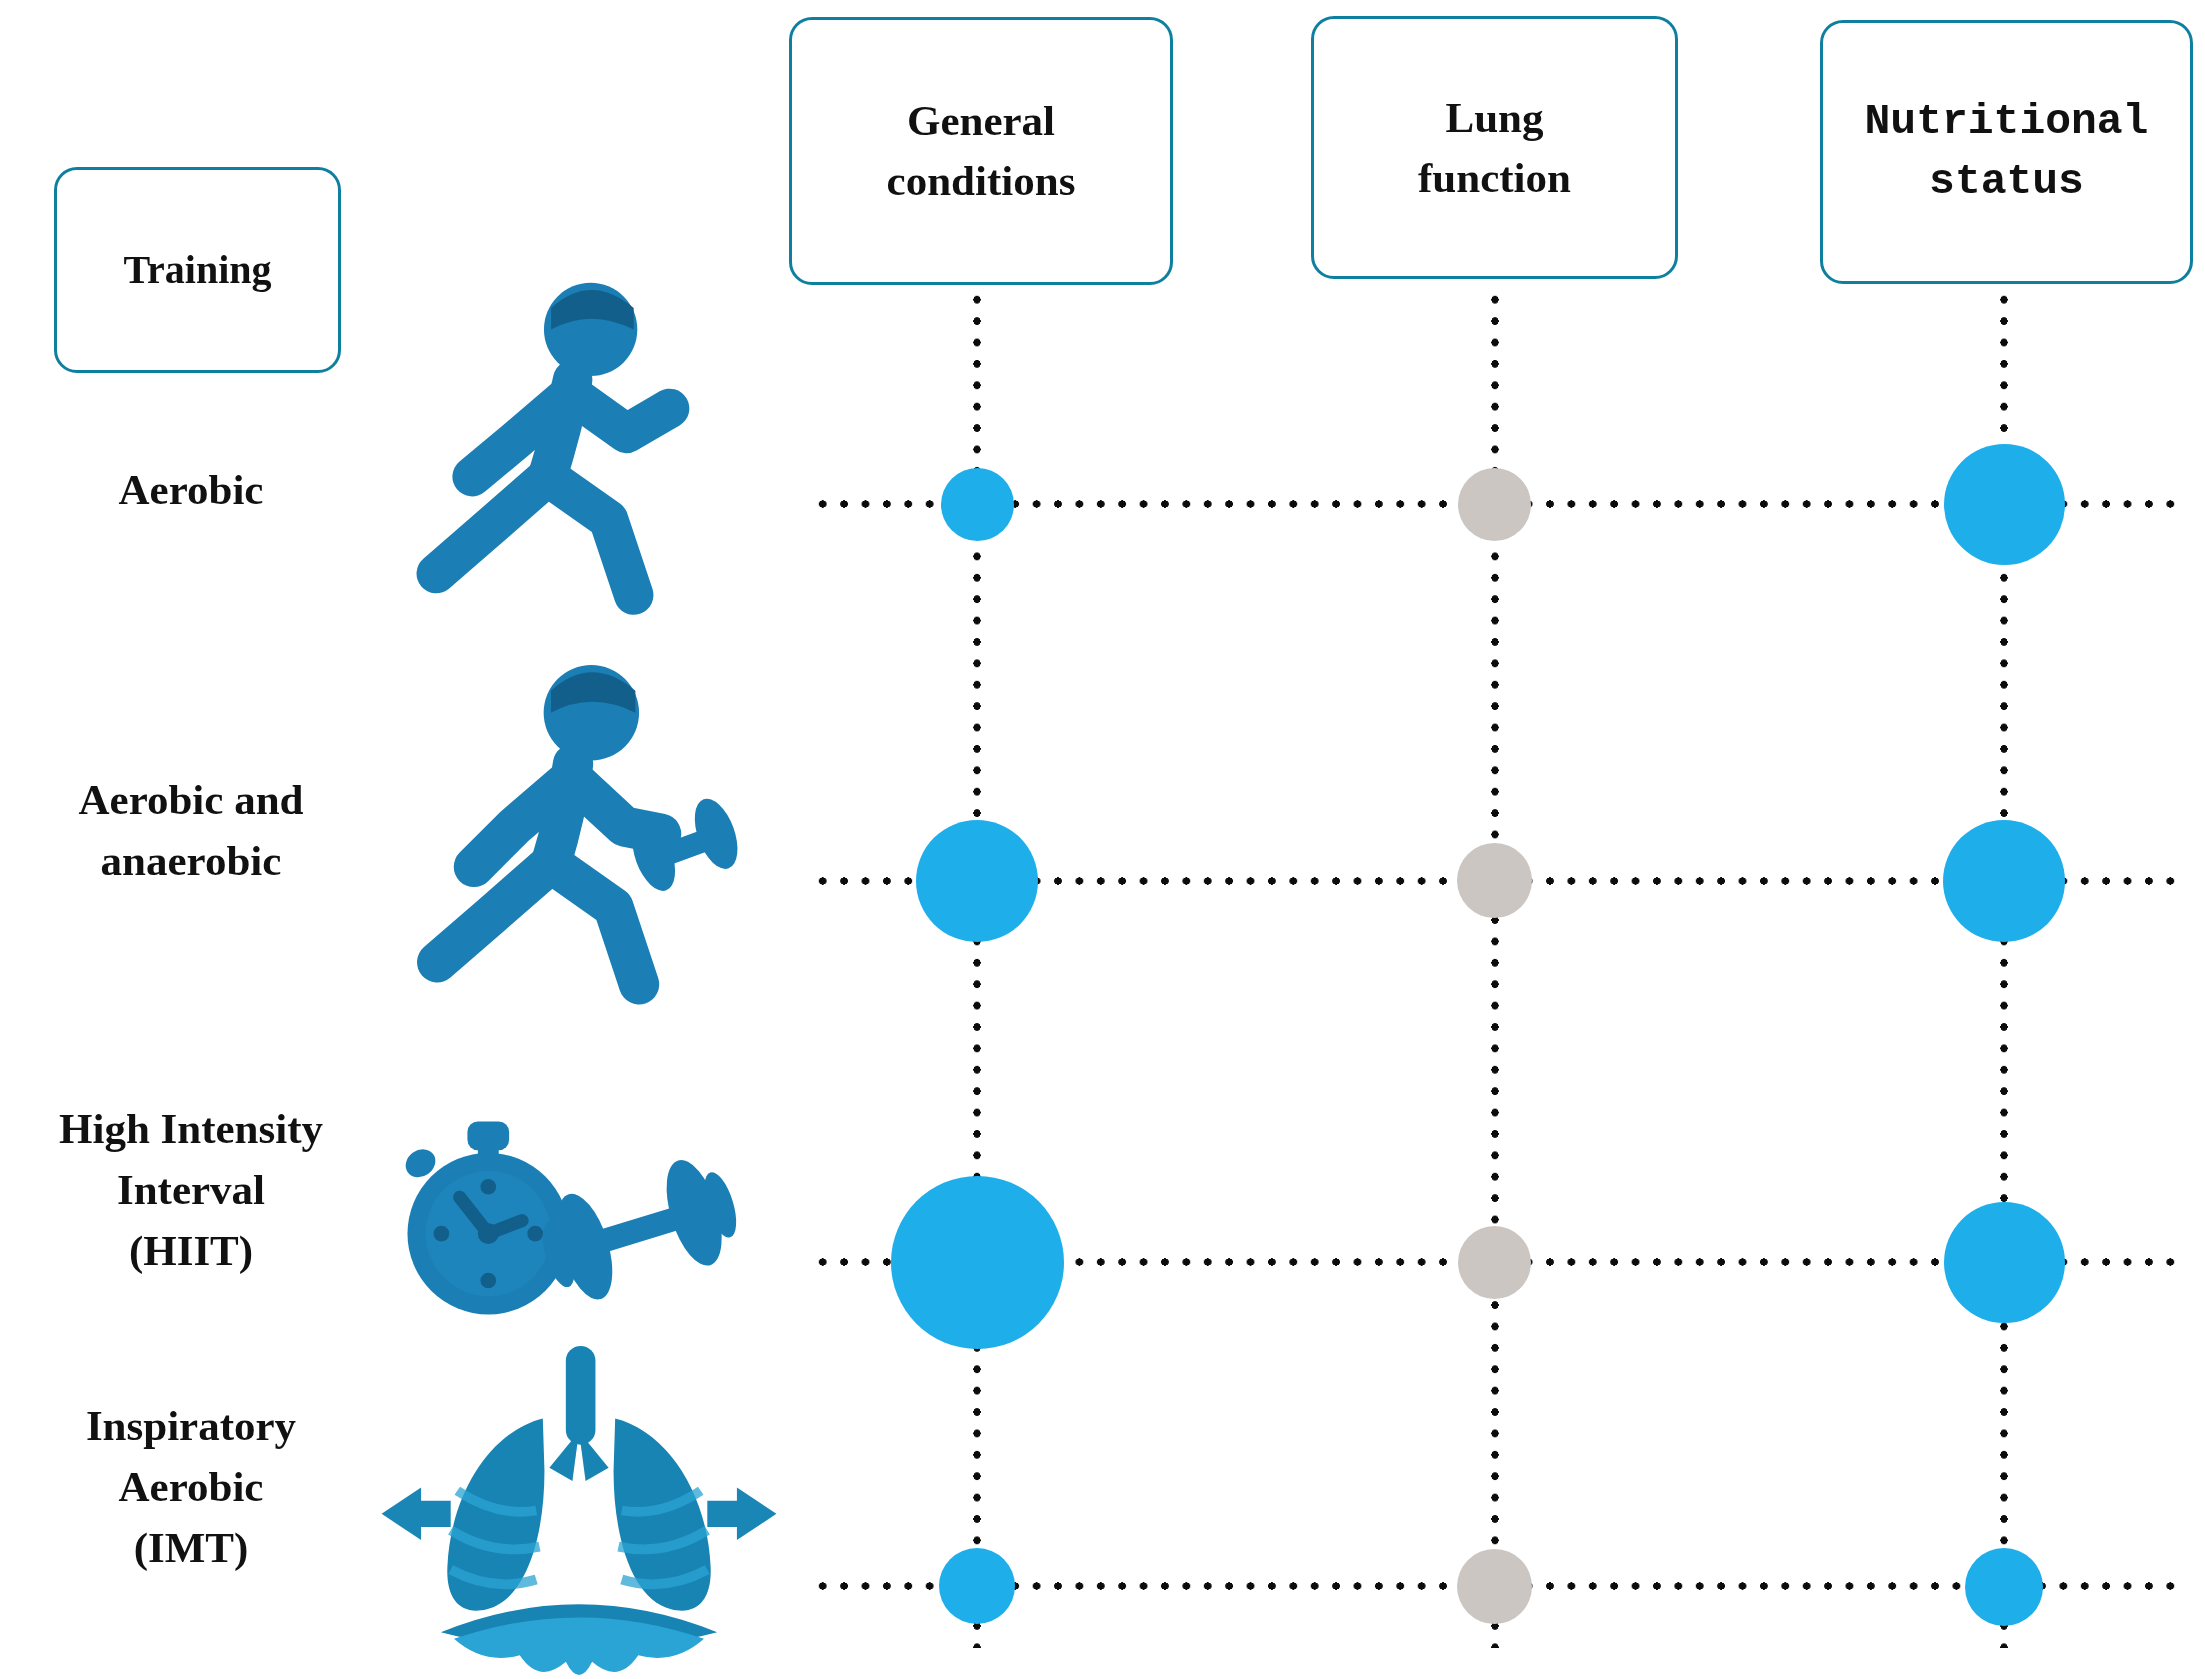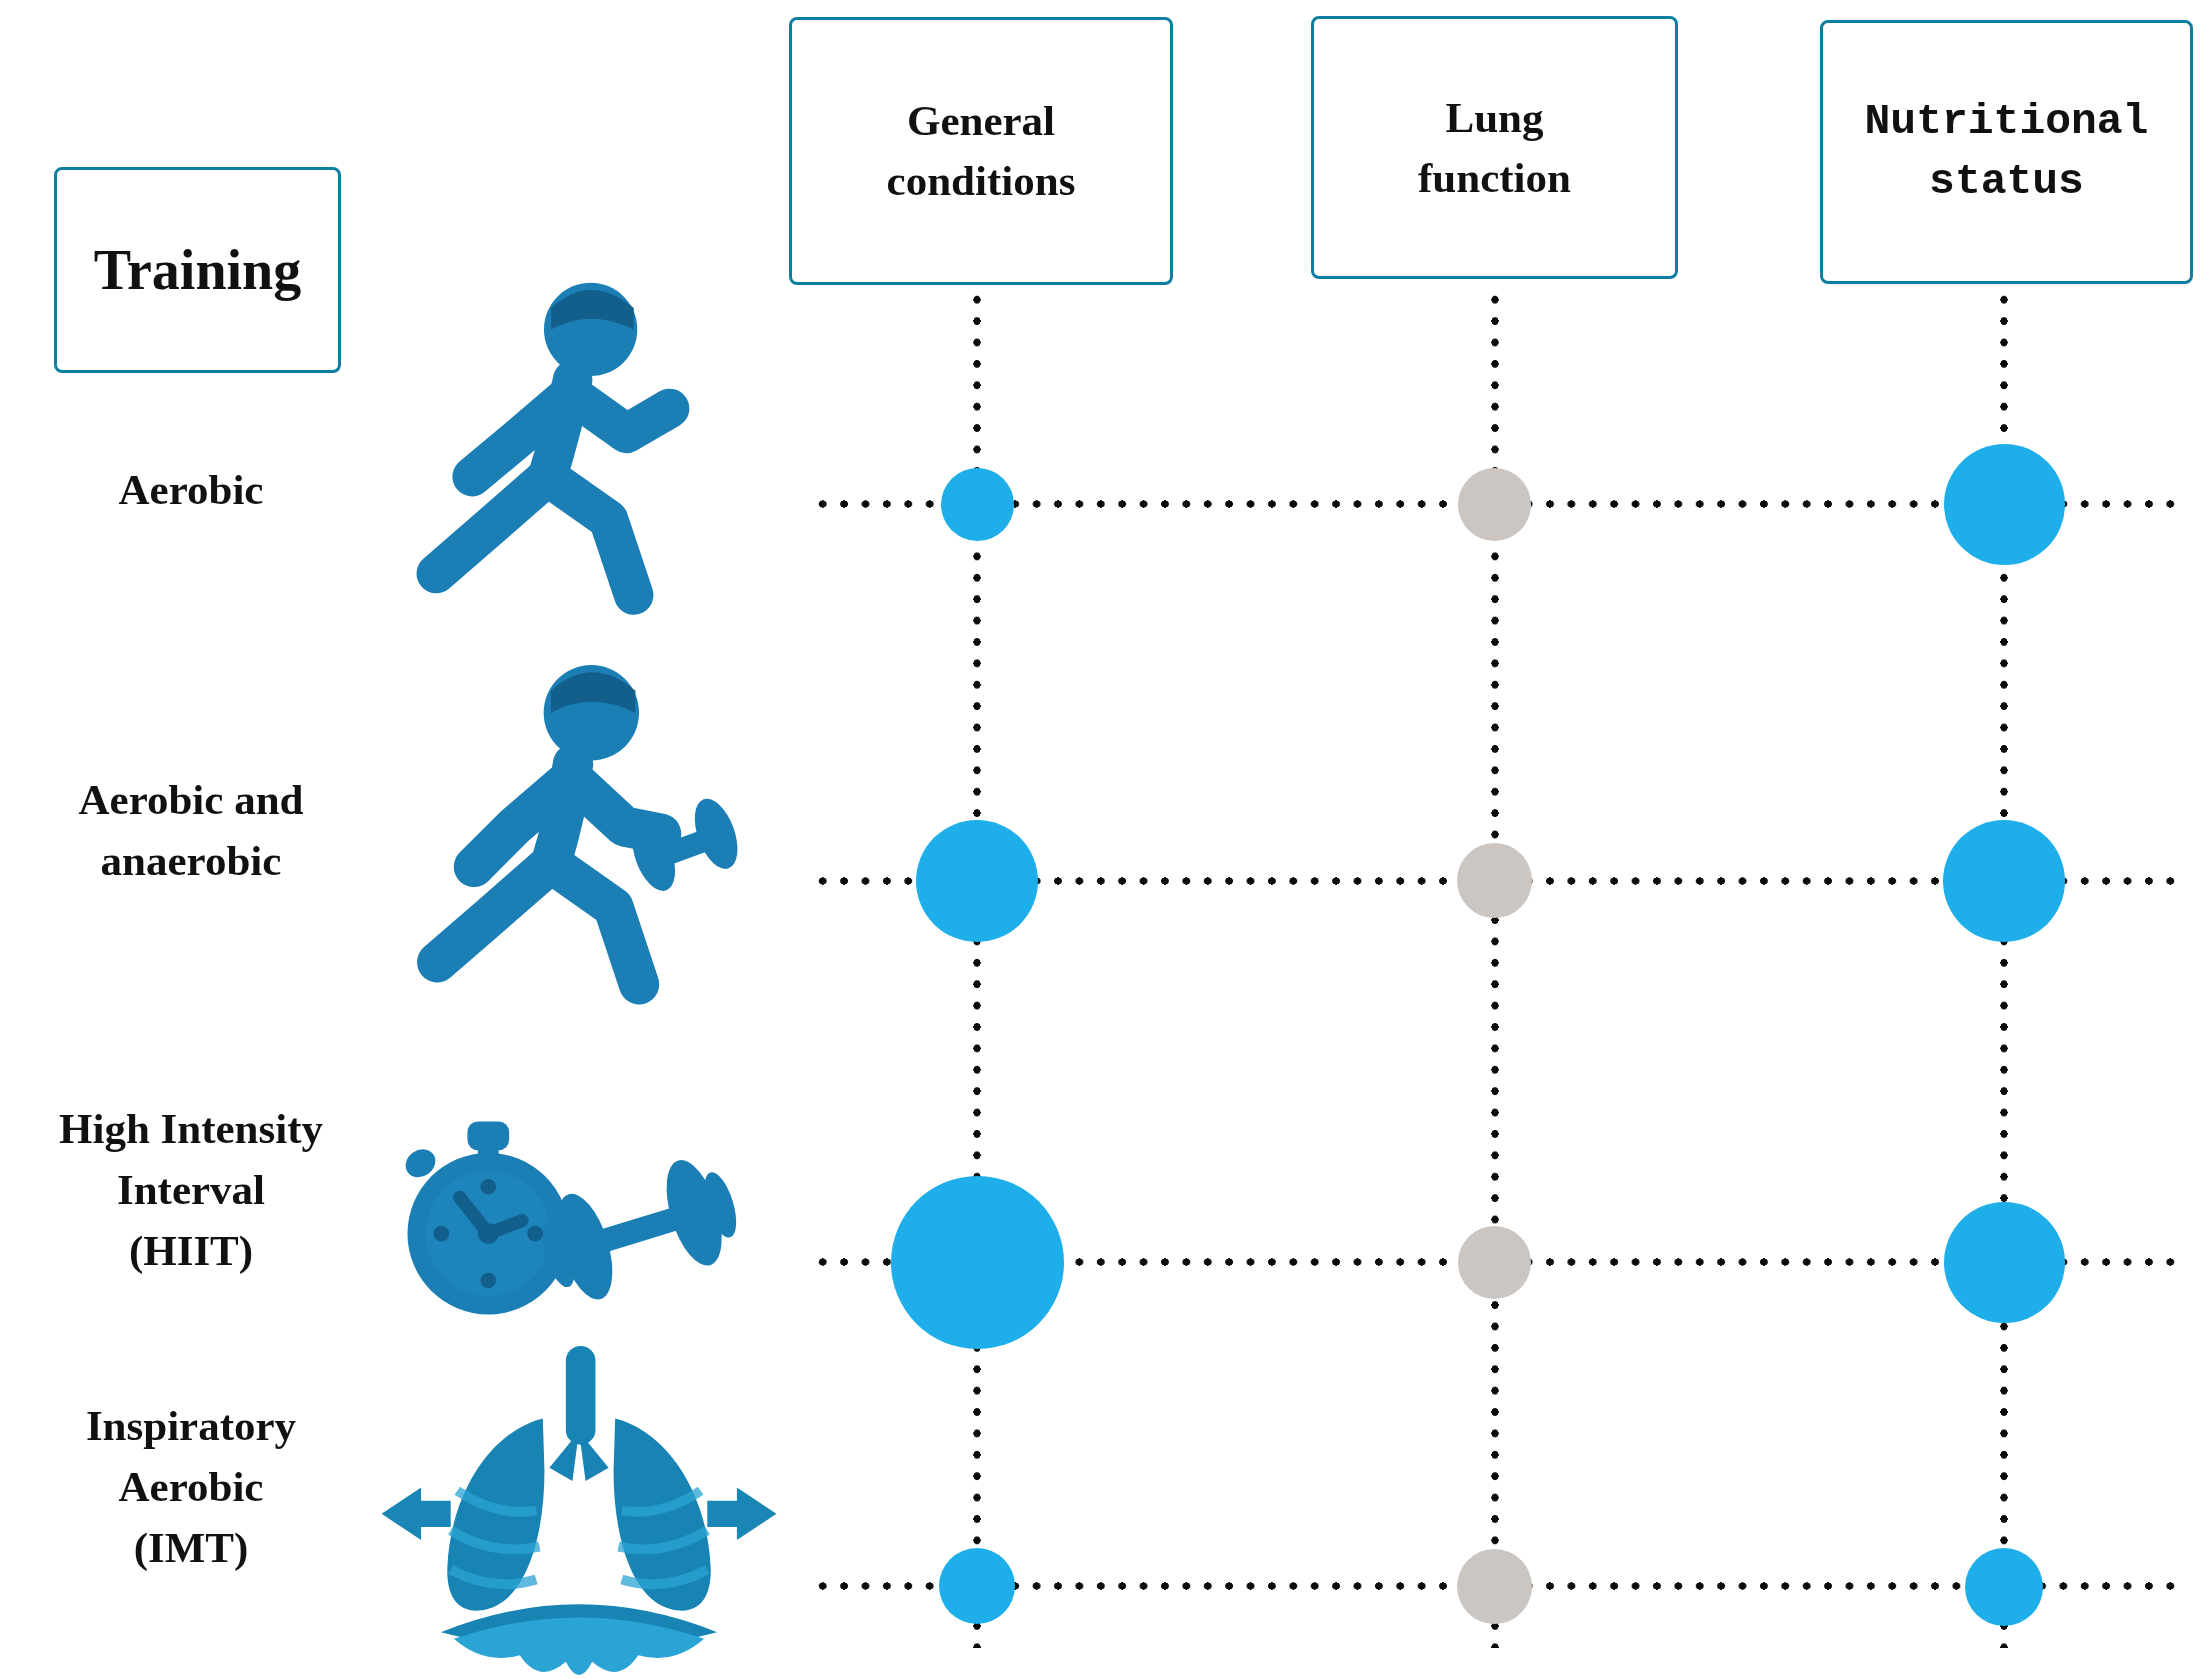--- a/index.html
+++ b/index.html
@@ -1,21 +1,21 @@
 <!DOCTYPE html>
 <html style="font-size:12.2px"><head>
 <meta charset="utf-8">
 <style>
   html,body{margin:0;padding:0;background:#fff;}
   #canvas{position:relative;width:2205px;height:1680px;background:#fff;overflow:hidden;
           font-family:"Liberation Serif","DejaVu Serif",serif;color:#111;}
-  .box{position:absolute;border:3.8px solid #0F7FA0;border-radius:8px;background:#fff;
+  .box{position:absolute;border:3.8px solid #0F7FA0;border-radius:23px;background:#fff;
        display:flex;align-items:center;justify-content:center;text-align:center;
        font-weight:bold;font-size:43px;line-height:60px;white-space:pre-line;}
-  #training-box{left:54px;top:167px;width:281px;height:200px;font-size:56px;}
+  #training-box{left:54px;top:167px;width:281px;height:200px;font-size:40px;}
   #col-box-0{left:789px;top:17px;width:378px;height:262px;}
   #col-box-1{left:1311px;top:16px;width:361px;height:257px;}
   #col-box-2{left:1820px;top:20px;width:367px;height:258px;font-family:Liberation Mono, monospace;}
   .rowlabel{position:absolute;left:11.5px;width:359px;text-align:center;font-weight:bold;
             font-size:43px;line-height:61px;white-space:pre-line;font-family:Liberation Serif, serif;}
   #rowlabel-0{top:459px;}
   #rowlabel-1{top:769px;}
   #rowlabel-2{top:1098px;}
   #rowlabel-3{top:1395px;}
   .iconbox{position:absolute;}

